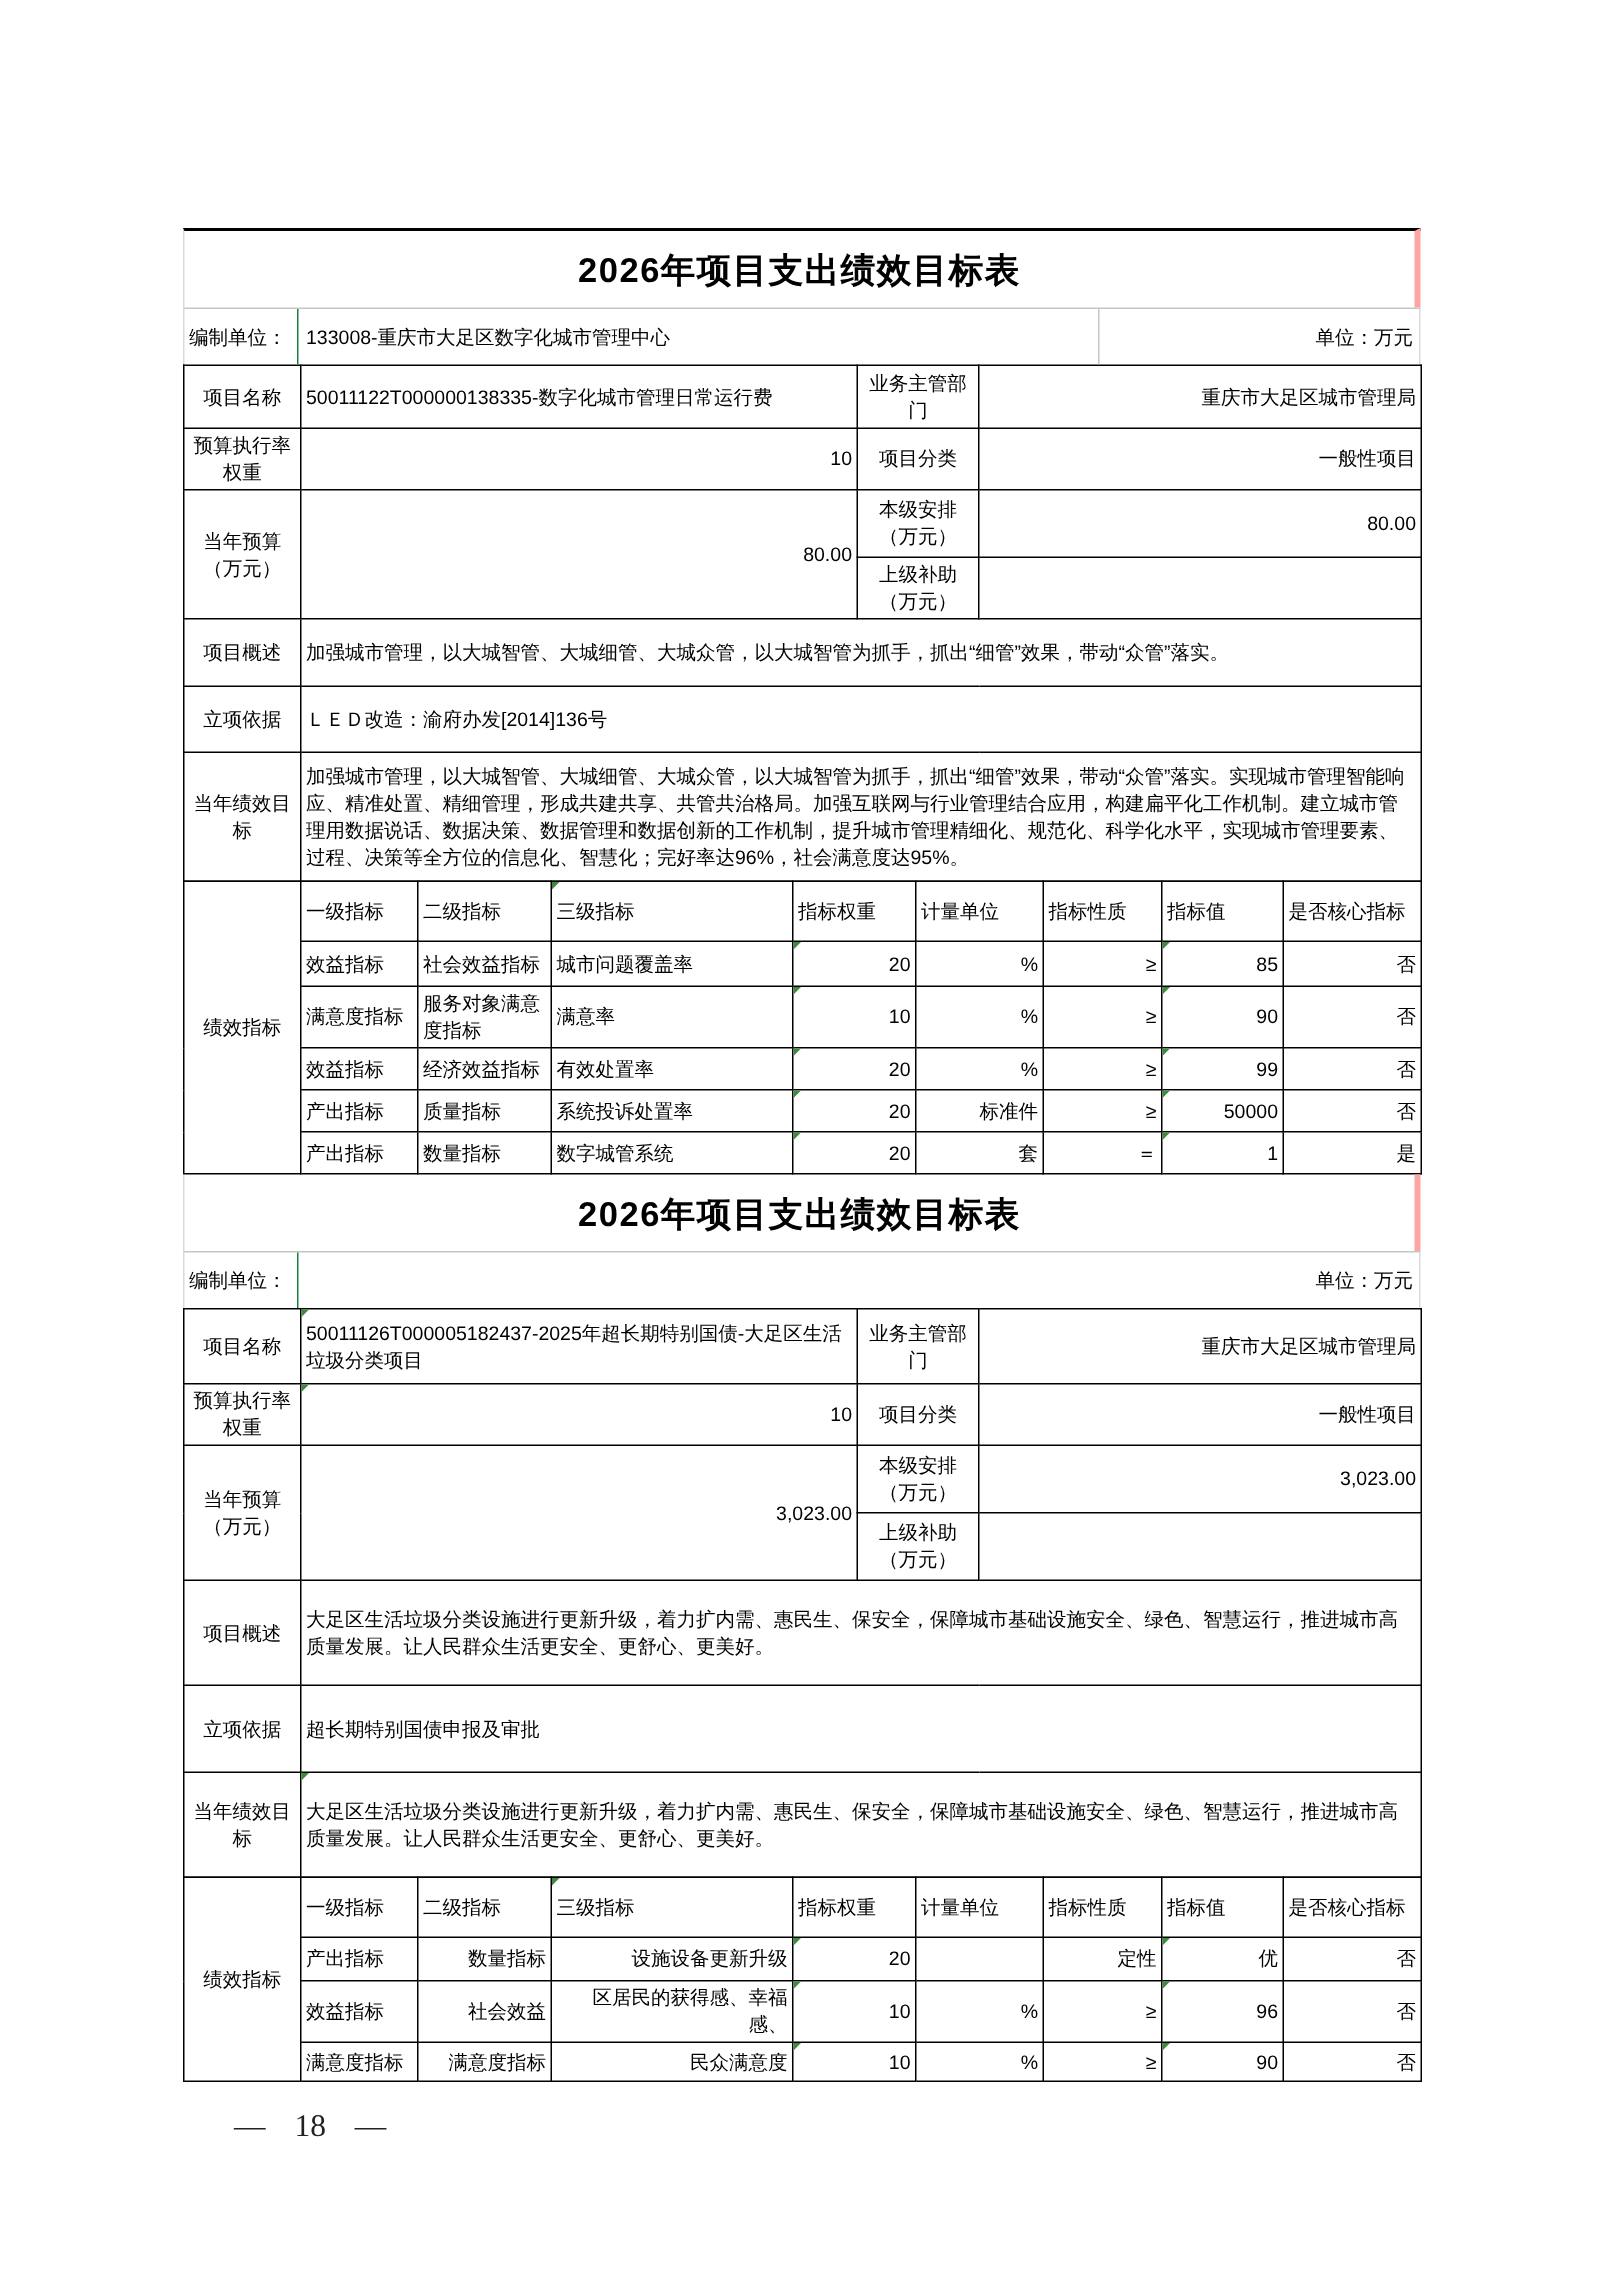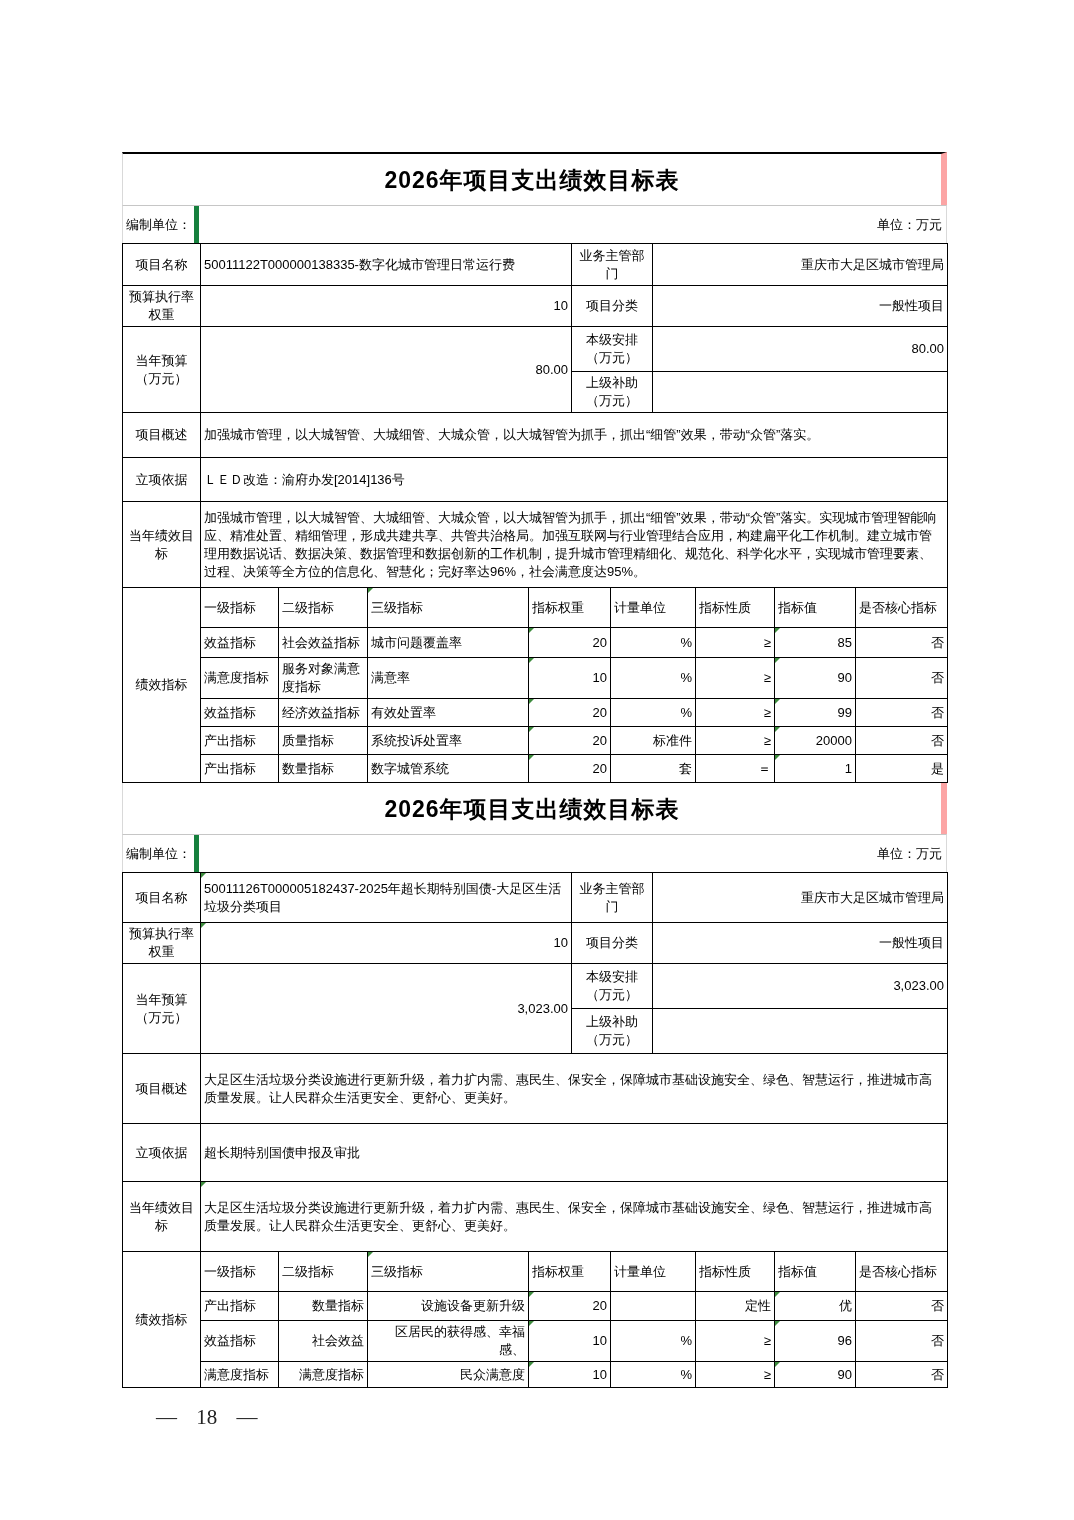--- a/index.html
+++ b/index.html
@@ -9,31 +9,31 @@
     -webkit-font-smoothing:antialiased;
   }
   .sheet{position:relative;width:1074px;height:1520px;background:#fff;overflow:hidden;}
   .content{position:absolute;left:122px;top:152px;width:825px;}
 
   
   .rpt-title{
     box-sizing:border-box;width:825px;margin:0;
     font-size:23px;font-weight:bold;text-align:center;
     padding:11px 0 9px 0;letter-spacing:1px;
-    border-left:1px solid #d9d9d9;border-right:6px solid #fca5a5;
+    border-left:1px solid #d9d9d9;border-right:4px solid #fca5a5;
   }
   .rpt-title.first{border-top:2px solid #000;}
 
   
   .meta{
     box-sizing:border-box;display:flex;width:825px;height:38px;align-items:center;
     border-top:1px solid #c6c6c6;border-left:1px solid #d9d9d9;border-right:1px solid #d9d9d9;
     font-size:13px;
   }
-  .meta .m-lab{box-sizing:border-box;width:76px;padding-left:3px;height:100%;display:flex;align-items:center;border-right:5px solid #15803d;}
+  .meta .m-lab{box-sizing:border-box;width:76px;padding-left:3px;height:100%;display:flex;align-items:center;border-right:1px solid #15803d;}
   .meta .m-val{box-sizing:border-box;width:534px;padding-left:5px;height:100%;display:flex;align-items:center;border-right:1px solid #c6c6c6;}
   .meta .m-unit{box-sizing:border-box;flex:1;padding-right:4px;height:100%;display:flex;align-items:center;justify-content:flex-end;}
 
   table{border-collapse:collapse;table-layout:fixed;width:825px;}
   td,th{
     border:1px solid #000;font-size:13px;font-weight:normal;
     padding:2px 3px;line-height:18px;vertical-align:middle;
     overflow:hidden;word-break:break-all;
   }
   .lab{text-align:center;}
@@ -60,20 +60,21 @@
 <body>
 
 <div class="sheet">
 <div class="content">
 
   <section>
     <h1 class="rpt-title first">2026年项目支出绩效目标表</h1>
 
     <div class="meta">
       <div class="m-lab">编制单位：</div>
+      <div class="m-val">133008-重庆市大足区数字化城市管理中心</div>
       <div class="m-unit">单位：万元</div>
     </div>
 
     <table class="info">
       <colgroup>
             <col style="width:78px">
             <col style="width:371px">
             <col style="width:81px">
             <col style="width:295px">
           </colgroup>
@@ -169,21 +170,21 @@
         <td class="vc gm">99</td>
         <td class="vc">否</td>
       </tr>
       <tr style="height:28px">
         <td class="vl">产出指标</td>
         <td class="vl">质量指标</td>
         <td class="vl">系统投诉处置率</td>
         <td class="vc gm">20</td>
         <td class="vc">标准件</td>
         <td class="vc">≥</td>
-        <td class="vc gm">20000</td>
+        <td class="vc gm">50000</td>
         <td class="vc">否</td>
       </tr>
       <tr style="height:28px">
         <td class="vl">产出指标</td>
         <td class="vl">数量指标</td>
         <td class="vl">数字城管系统</td>
         <td class="vc gm">20</td>
         <td class="vc">套</td>
         <td class="vc">＝</td>
         <td class="vc gm">1</td>

